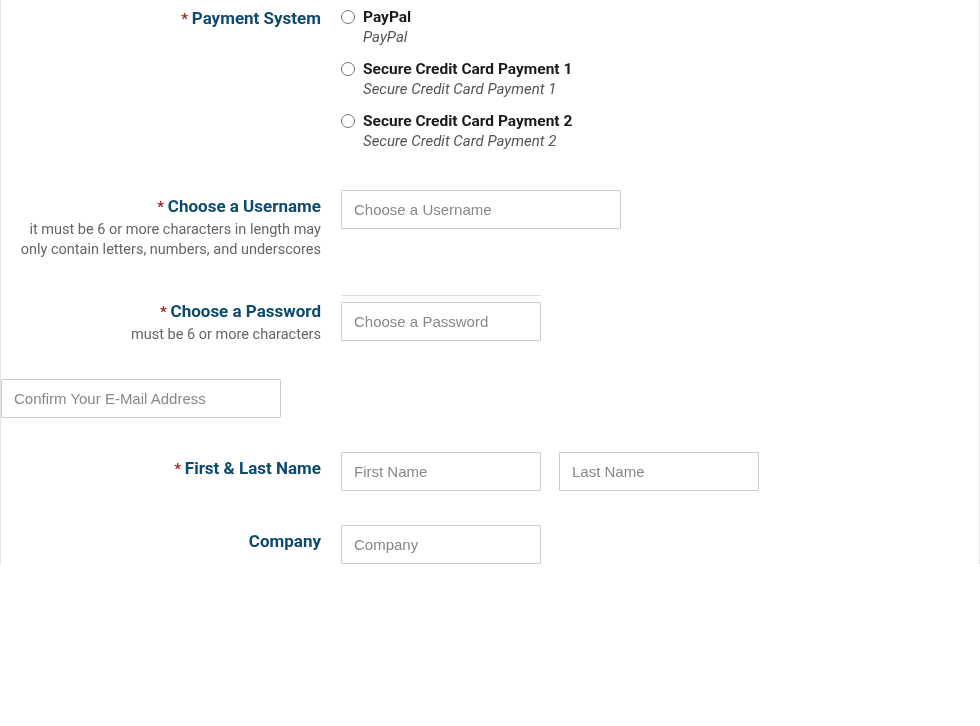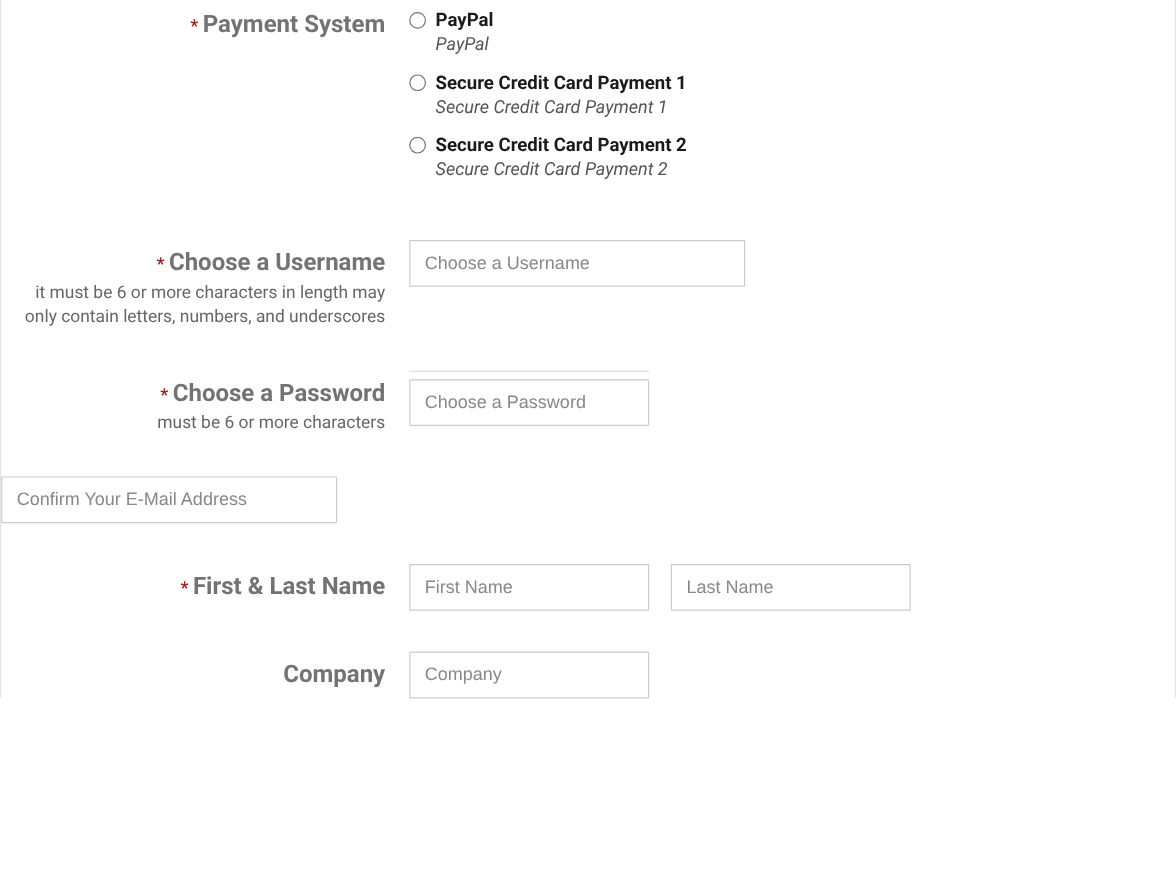--- a/index.html
+++ b/index.html
@@ -43,35 +43,35 @@
     .input-col {
       flex: 1;
       padding-left: 0;
     }
     .required-asterisk {
       color: #9b1c1c;
       font-weight: 600;
     }
     .field-label {
       font-weight: 700;
-      color: #737373;
-      font-size: 20px;
+      color: #0c4a6e;
+      font-size: 17px;
     }
     .hint {
       color: #666;
       font-size: 14.5px;
       font-weight: 400;
       line-height: 1.4;
       margin-top: 4px;
     }
     .radio-option {
       margin-bottom: 14px;
     }
     .radio-option:last-child {
-      margin-bottom: 14px;
+      margin-bottom: 4px;
     }
     .radio-line {
       display: flex;
       align-items: center;
     }
     .radio-line input[type="radio"] {
       margin-right: 8px;
       width: 14px;
       height: 14px;
       accent-color: #333;

